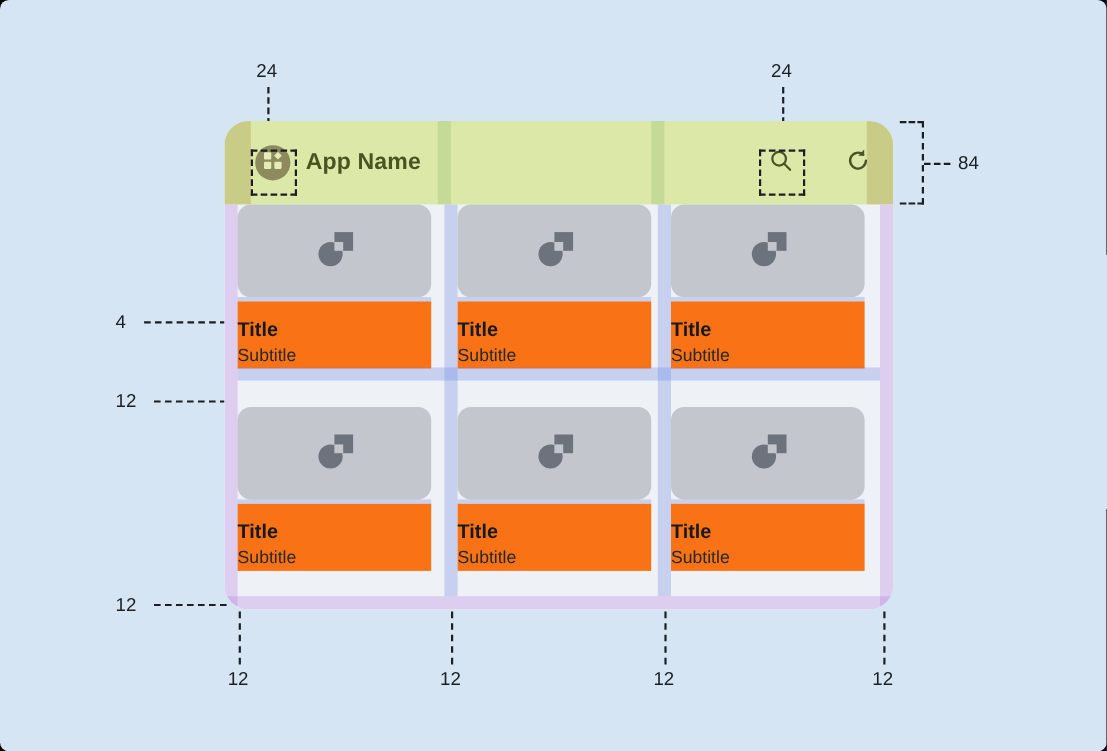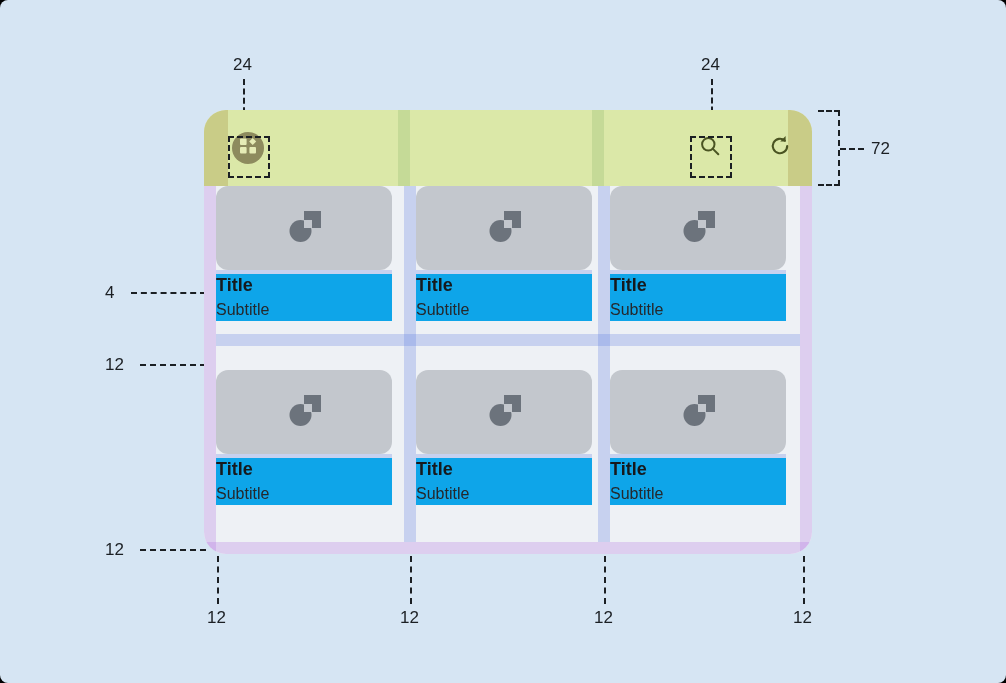--- a/index.html
+++ b/index.html
@@ -183,22 +183,22 @@
     justify-content: center;
   }
   
   .gap4 {
     width: 176px;
     height: 4px;
     background: rgba(90,120,225,0.26);
   }
   .card-text {
     width: 176px;
-    background: #0ea5e9;
-    padding-top: 0;
+    background: #f97316;
+    padding-top: 14px;
     box-sizing: border-box;
   }
   .card-title {
     font-size: 18px;
     font-weight: bold;
     color: #16191d;
     line-height: 22px;
   }
   .card-subtitle {
     font-size: 16px;
@@ -224,21 +224,21 @@
 <div id="stage">
 
   <div class="spec-label" style="left:233px; top:55px;">24</div>
   <div class="leader-v" style="left:243px; top:79px; height:53px;"></div>
 
   <div class="spec-label" style="left:701px; top:55px;">24</div>
   <div class="leader-v" style="left:711px; top:79px; height:52px;"></div>
 
   <div class="bracket-56" style="left:818px; top:110px; width:22px; height:76px;"></div>
   <div class="leader-h" style="left:840px; top:148px; width:24px;"></div>
-  <div class="spec-label" style="left:871px; top:139px;">72</div>
+  <div class="spec-label" style="left:871px; top:139px;">84</div>
 
   <div class="spec-label" style="left:105px; top:283px;">4</div>
   <div class="leader-h" style="left:131px; top:292px; width:75px;"></div>
 
   <div class="spec-label" style="left:105px; top:355px;">12</div>
   <div class="leader-h" style="left:140px; top:364px; width:66px;"></div>
 
   <div class="spec-label" style="left:105px; top:540px;">12</div>
   <div class="leader-h" style="left:140px; top:549px; width:66px;"></div>
 
@@ -266,20 +266,21 @@
         <span>
           <svg width="18" height="18" viewBox="0 0 18 18" aria-hidden="true">
             <rect x="1" y="1.5" width="6.6" height="6.6" rx="1" fill="#e5ecb6"></rect>
             <rect x="1" y="10" width="6.6" height="6.6" rx="1" fill="#e5ecb6"></rect>
             <rect x="10.4" y="10" width="6.6" height="6.6" rx="1" fill="#e5ecb6"></rect>
             <path d="M13.7 0.9 L17.2 4.5 L13.7 8.1 L10.2 4.5 Z" fill="#e5ecb6"></path>
           </svg>
         </span>
       </div>
 
+      <div id="app-title">App Name</div>
 
       <div class="bar-action" id="act-search">
         <span>
           <svg width="22" height="22" viewBox="0 0 22 22" aria-hidden="true">
             <circle cx="9.3" cy="9.3" r="6.2" fill="none" stroke="#4a5422" stroke-width="2"></circle>
             <line x1="13.9" y1="13.9" x2="19.3" y2="19.3" stroke="#4a5422" stroke-width="2" stroke-linecap="round"></line>
           </svg>
         </span>
       </div>
 

